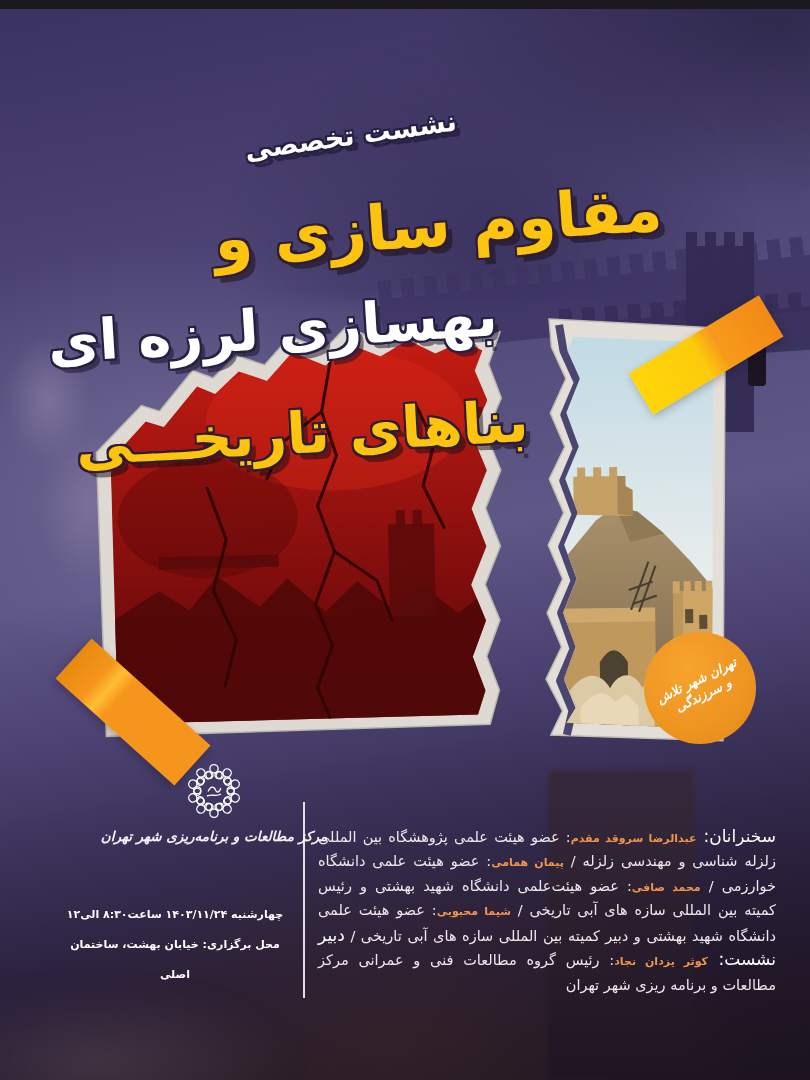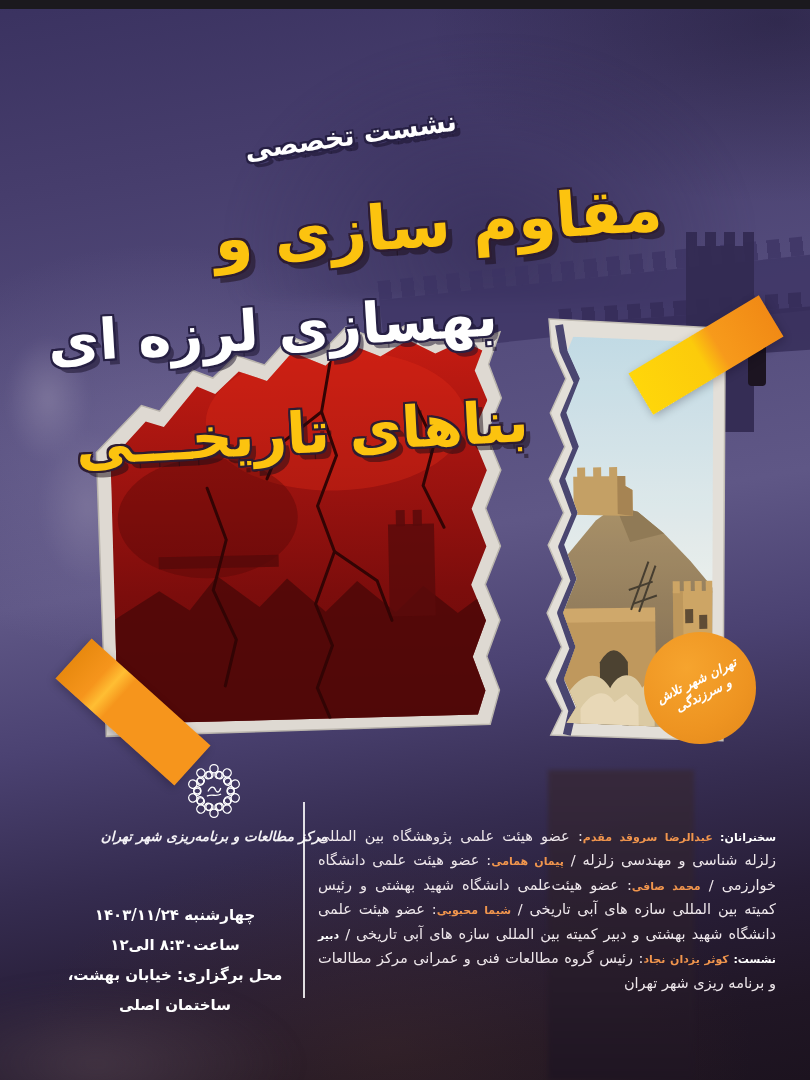--- a/index.html
+++ b/index.html
@@ -66,24 +66,24 @@
   .title3{right:282px;top:388px;font-size:57px;transform:rotate(-3deg);transform-origin:right center;}
 
   
   .logo-block{position:absolute;left:128px;top:758px;width:172px;z-index:40;
     display:flex;flex-direction:column;align-items:center;}
   .logo-block svg{margin-bottom:4px;}
   .logo-caption{color:#f3f1f5;font-size:13.5px;font-weight:bold;font-style:italic;text-align:center;white-space:nowrap;}
   .divider{position:absolute;left:303px;top:802px;width:2px;height:196px;background:rgba(255,255,255,.85);z-index:40;}
   .speakers{position:absolute;left:318px;top:810px;width:458px;z-index:40;
     font-size:14.5px;line-height:23.5px;color:#efe8ec;text-align:justify;}
-  .seg-label{font-weight:bold;color:#ffffff;font-size:11px;}
+  .seg-label{font-weight:normal;color:#ffffff;font-size:17px;}
   .seg-name{font-weight:bold;color:#f0954d;font-size:11px;}
   .schedule{position:absolute;left:55px;top:900px;width:240px;z-index:40;text-align:center;
-    color:#fff;font-weight:bold;font-size:15px;line-height:30px;}
+    color:#fff;font-weight:bold;font-size:11px;line-height:30px;}
 </style>
 </head>
 <body>
 
 <div class="poster">
 
   <div class="bg-mass"></div>
   <div class="bg-wall" style="left:380px;top:258px;width:440px;height:74px;transform:rotate(-6deg);color:#3c3363;opacity:.75;">
     <div class="teeth"></div>
       <div class="body"></div>

